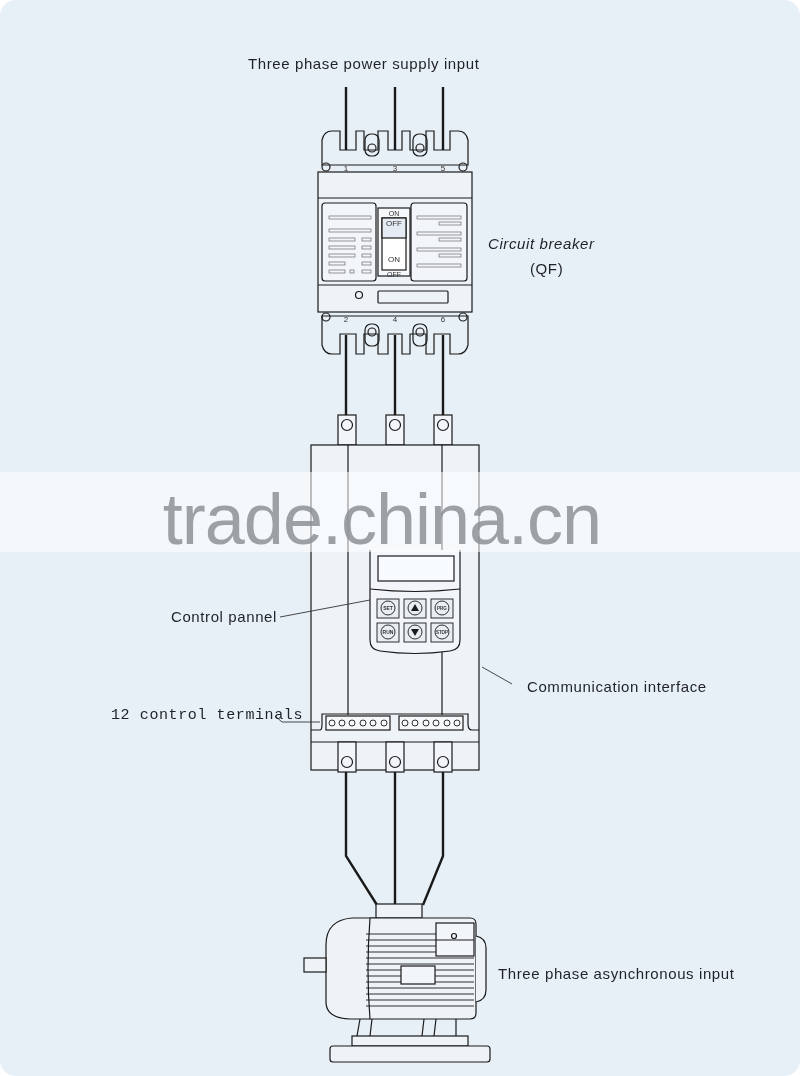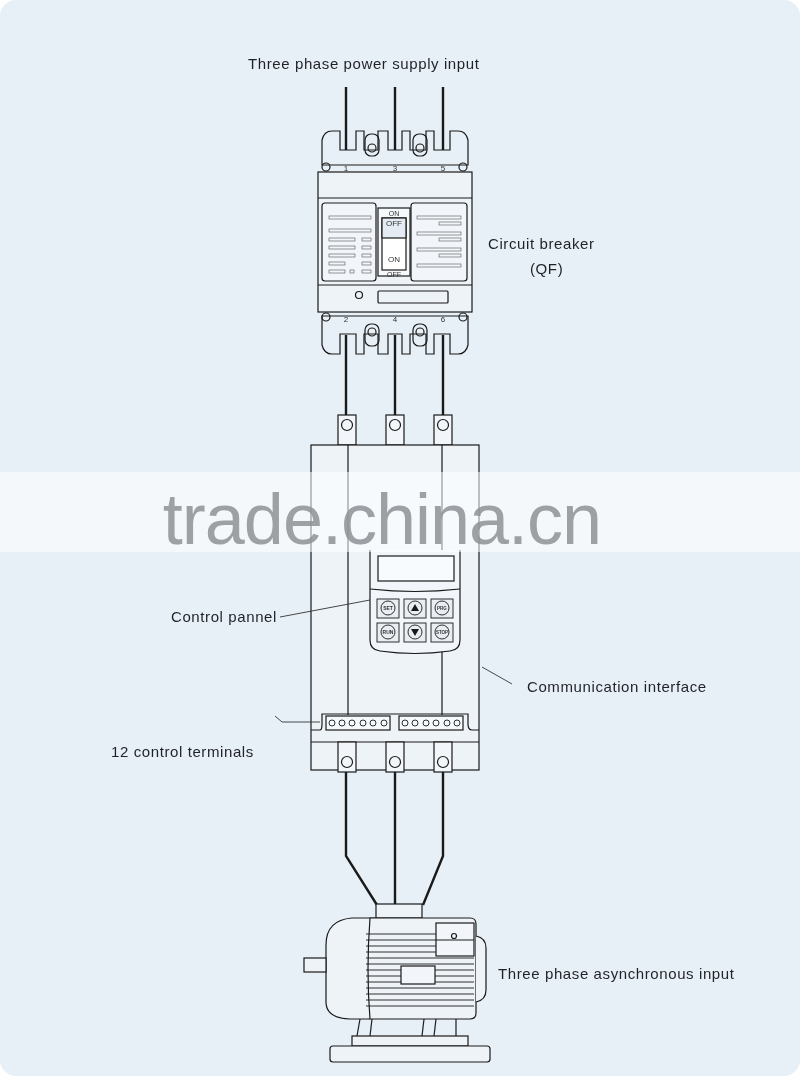--- a/index.html
+++ b/index.html
@@ -223,18 +223,18 @@
     <text x="388" y="610" font-size="5" font-weight="bold">SET</text>
     <text x="442" y="610" font-size="4.5" font-weight="bold">PRG</text>
     <text x="388" y="634" font-size="5" font-weight="bold">RUN</text>
     <text x="442" y="634" font-size="4.5" font-weight="bold">STOP</text>
   </g>
 </svg>
 
 <div class="band"></div>
 <div class="watermark">trade.china.cn</div>
 
-<div class="label" style="left:488px;top:235px;">Circuit breaker</div>
+<div class="label" style="left:488px;top:235px;font-style:italic;">Circuit breaker</div>
 <div class="label" style="left:530px;top:260px;">(QF)</div>
 <div class="label" style="left:171px;top:608px;text-align:right;">Control pannel</div>
 <div class="label" style="left:527px;top:678px;">Communication interface</div>
-<div class="label" style="left:111px;top:743px;">12 control terminals</div>
+<div class="label" style="left:111px;top:707px;font-family:Liberation Mono, monospace;">12 control terminals</div>
 <div class="label" style="left:498px;top:965px;">Three phase asynchronous input</div>
 
 </body></html>

